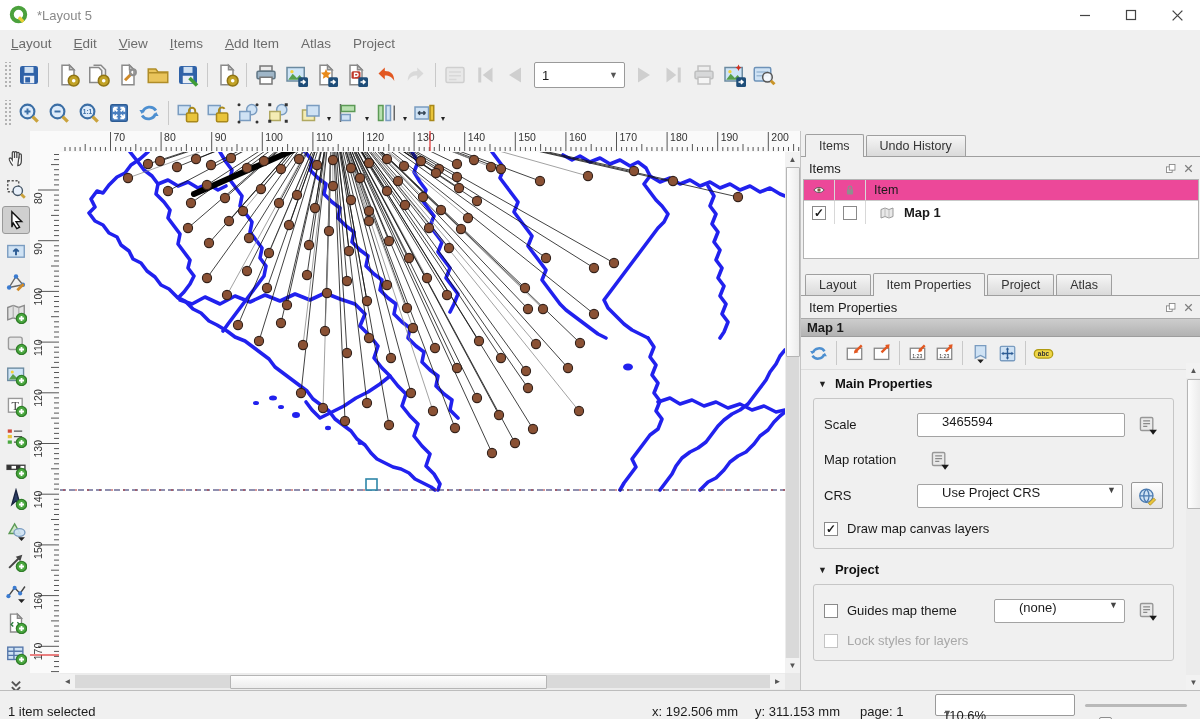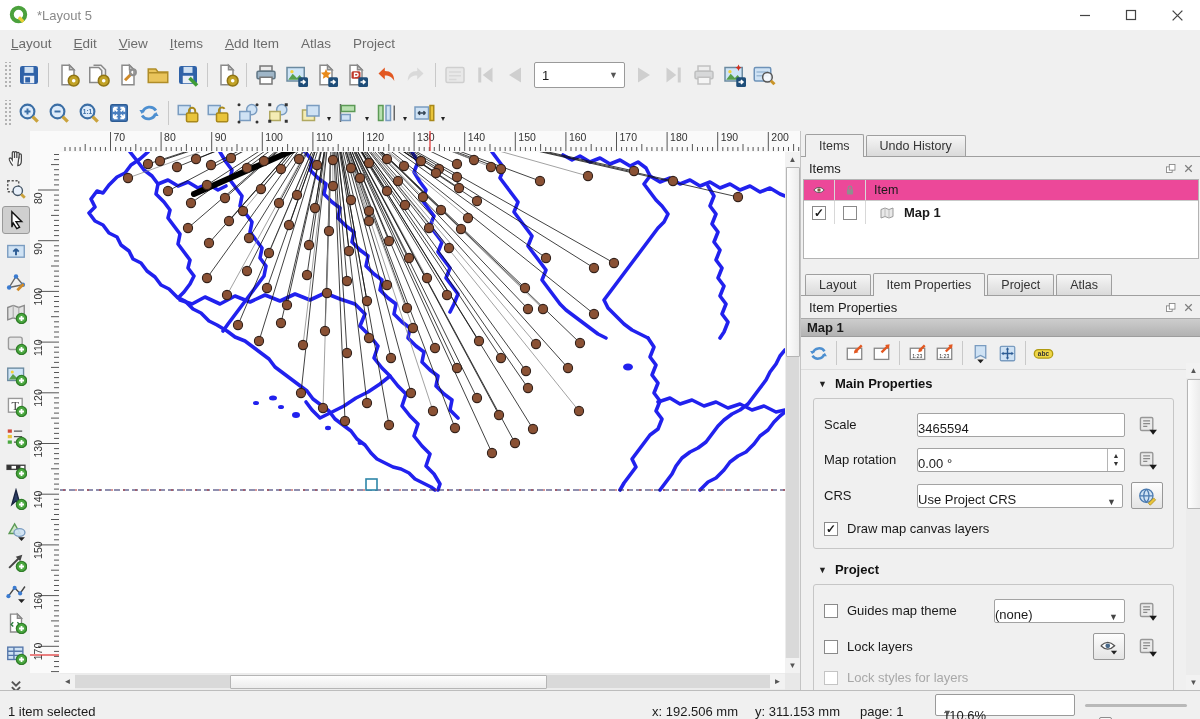--- a/index.html
+++ b/index.html
@@ -66,21 +66,21 @@
   .iptb{display:flex;align-items:center;padding:3px 4px;border-bottom:1px solid #ddd}
   .iptb .tb{width:27px;height:26px}
   .iptb .tb svg{width:21px;height:21px}
   .scrollarea{position:absolute;left:0;top:232px;width:385px;height:327px;overflow:hidden}
   .pscroll{position:absolute;left:385px;top:232px;width:15px;height:327px;background:#ececec}
   .sect{display:flex;align-items:center;gap:8px;margin:13px 0 7px 17px;font-weight:bold;font-size:13px;color:#111}
   .tri{font-size:9px;color:#222}
   .gbox{border:1px solid #c6c6c6;border-radius:3px;margin:0 12px 0 12px;padding:13px 10px 12px 10px;display:flex;flex-direction:column;gap:10px}
   .row{display:flex;align-items:center}
   .row>label{width:93px;font-size:13px;flex:none}
-  .input{flex:1;height:24px;border:1px solid #a3a3a3;border-radius:2px;background:#fff;display:flex;align-items:flex-end;padding-left:0;font-size:13px;box-sizing:border-box}
+  .input{flex:1;height:24px;border:1px solid #a3a3a3;border-radius:2px;background:#fff;display:flex;align-items:flex-start;padding-left:24px;font-size:13px;box-sizing:border-box}
   .input .arr{margin-left:auto;color:#444;font-size:9px;padding-right:6px}
   .spincol{margin-left:auto;width:16px;height:22px;border-left:1px solid #b5b5b5;display:flex;flex-direction:column;align-items:center;justify-content:center;font-size:7px;color:#333;line-height:1.1}
   .ddbtn{width:30px;height:25px;margin-left:8px;display:flex;align-items:center;justify-content:center;flex:none}
   .ddbtn svg{width:22px;height:22px}
   .pushbtn{width:30px;height:25px;margin-left:8px;border:1px solid #989898;border-radius:2px;background:linear-gradient(#fdfdfd,#e4e4e4);display:flex;align-items:center;justify-content:center;flex:none}
   .pushbtn svg{width:20px;height:20px}
   .cbrow{display:flex;align-items:center;gap:9px;font-size:13px}
   .graytxt{color:#a8a8a8}
   .graytxt .cb{border-color:#c4c4c4}
   
@@ -1369,27 +1369,20 @@
                 <svg viewBox="0 0 16 16">
                   <rect x="2.5" y="2.5" width="9" height="9.5" rx="1" fill="#eaeaea" stroke="#979797"></rect>
                   <path d="M4.5 5h5M4.5 7h5M4.5 9h3" stroke="#8a8a8a"></path>
                   <path d="M9 11.5h5.5L11.7 15z" fill="#1a1a1a"></path>
                 </svg>
               </span>
             </span>
         </div>
         <div class="row">
           <label>Map rotation</label>
-          <span class="input">
-            <span>0.00 °</span>
-            <span class="spincol">
-                <span>▲</span>
-                <span>▼</span>
-              </span>
-          </span>
           <span class="ddbtn">
               <span style="display: inline-flex; width: 100%; height: 100%; align-items: center; justify-content: center;">
                 <svg viewBox="0 0 16 16">
                   <rect x="2.5" y="2.5" width="9" height="9.5" rx="1" fill="#eaeaea" stroke="#979797"></rect>
                   <path d="M4.5 5h5M4.5 7h5M4.5 9h3" stroke="#8a8a8a"></path>
                   <path d="M9 11.5h5.5L11.7 15z" fill="#1a1a1a"></path>
                 </svg>
               </span>
             </span>
         </div>
@@ -1432,44 +1425,20 @@
           <span class="ddbtn">
               <span style="display: inline-flex; width: 100%; height: 100%; align-items: center; justify-content: center;">
                 <svg viewBox="0 0 16 16">
                   <rect x="2.5" y="2.5" width="9" height="9.5" rx="1" fill="#eaeaea" stroke="#979797"></rect>
                   <path d="M4.5 5h5M4.5 7h5M4.5 9h3" stroke="#8a8a8a"></path>
                   <path d="M9 11.5h5.5L11.7 15z" fill="#1a1a1a"></path>
                 </svg>
               </span>
             </span>
         </div>
-        <div class="row">
-          <span class="cbrow" style="flex:1">
-            <span class="cb"></span>
-            <span>Lock layers</span>
-          </span>
-          <span class="pushbtn">
-              <span style="display: inline-flex; width: 100%; height: 100%; align-items: center; justify-content: center;">
-                <svg viewBox="0 0 16 16">
-                  <path d="M1.5 7q5.5-5.5 11 0q-5.5 5.5-11 0" fill="#fff" stroke="#555"></path>
-                  <circle cx="7" cy="7" r="1.9" fill="#4a6a8a"></circle>
-                  <path d="M9.5 11h5l-2.5 3z" fill="#222"></path>
-                </svg>
-              </span>
-            </span>
-          <span class="ddbtn">
-              <span style="display: inline-flex; width: 100%; height: 100%; align-items: center; justify-content: center;">
-                <svg viewBox="0 0 16 16">
-                  <rect x="2.5" y="2.5" width="9" height="9.5" rx="1" fill="#eaeaea" stroke="#979797"></rect>
-                  <path d="M4.5 5h5M4.5 7h5M4.5 9h3" stroke="#8a8a8a"></path>
-                  <path d="M9 11.5h5.5L11.7 15z" fill="#1a1a1a"></path>
-                </svg>
-              </span>
-            </span>
-        </div>
         <div class="cbrow graytxt">
           <span class="cb"></span>
           <span>Lock styles for layers</span>
         </div>
       </div>
 
     </div>
 
     <div class="pscroll">
       <div class="sarrow" style="left:0;top:0;width:15px;height:15px">▲</div>

